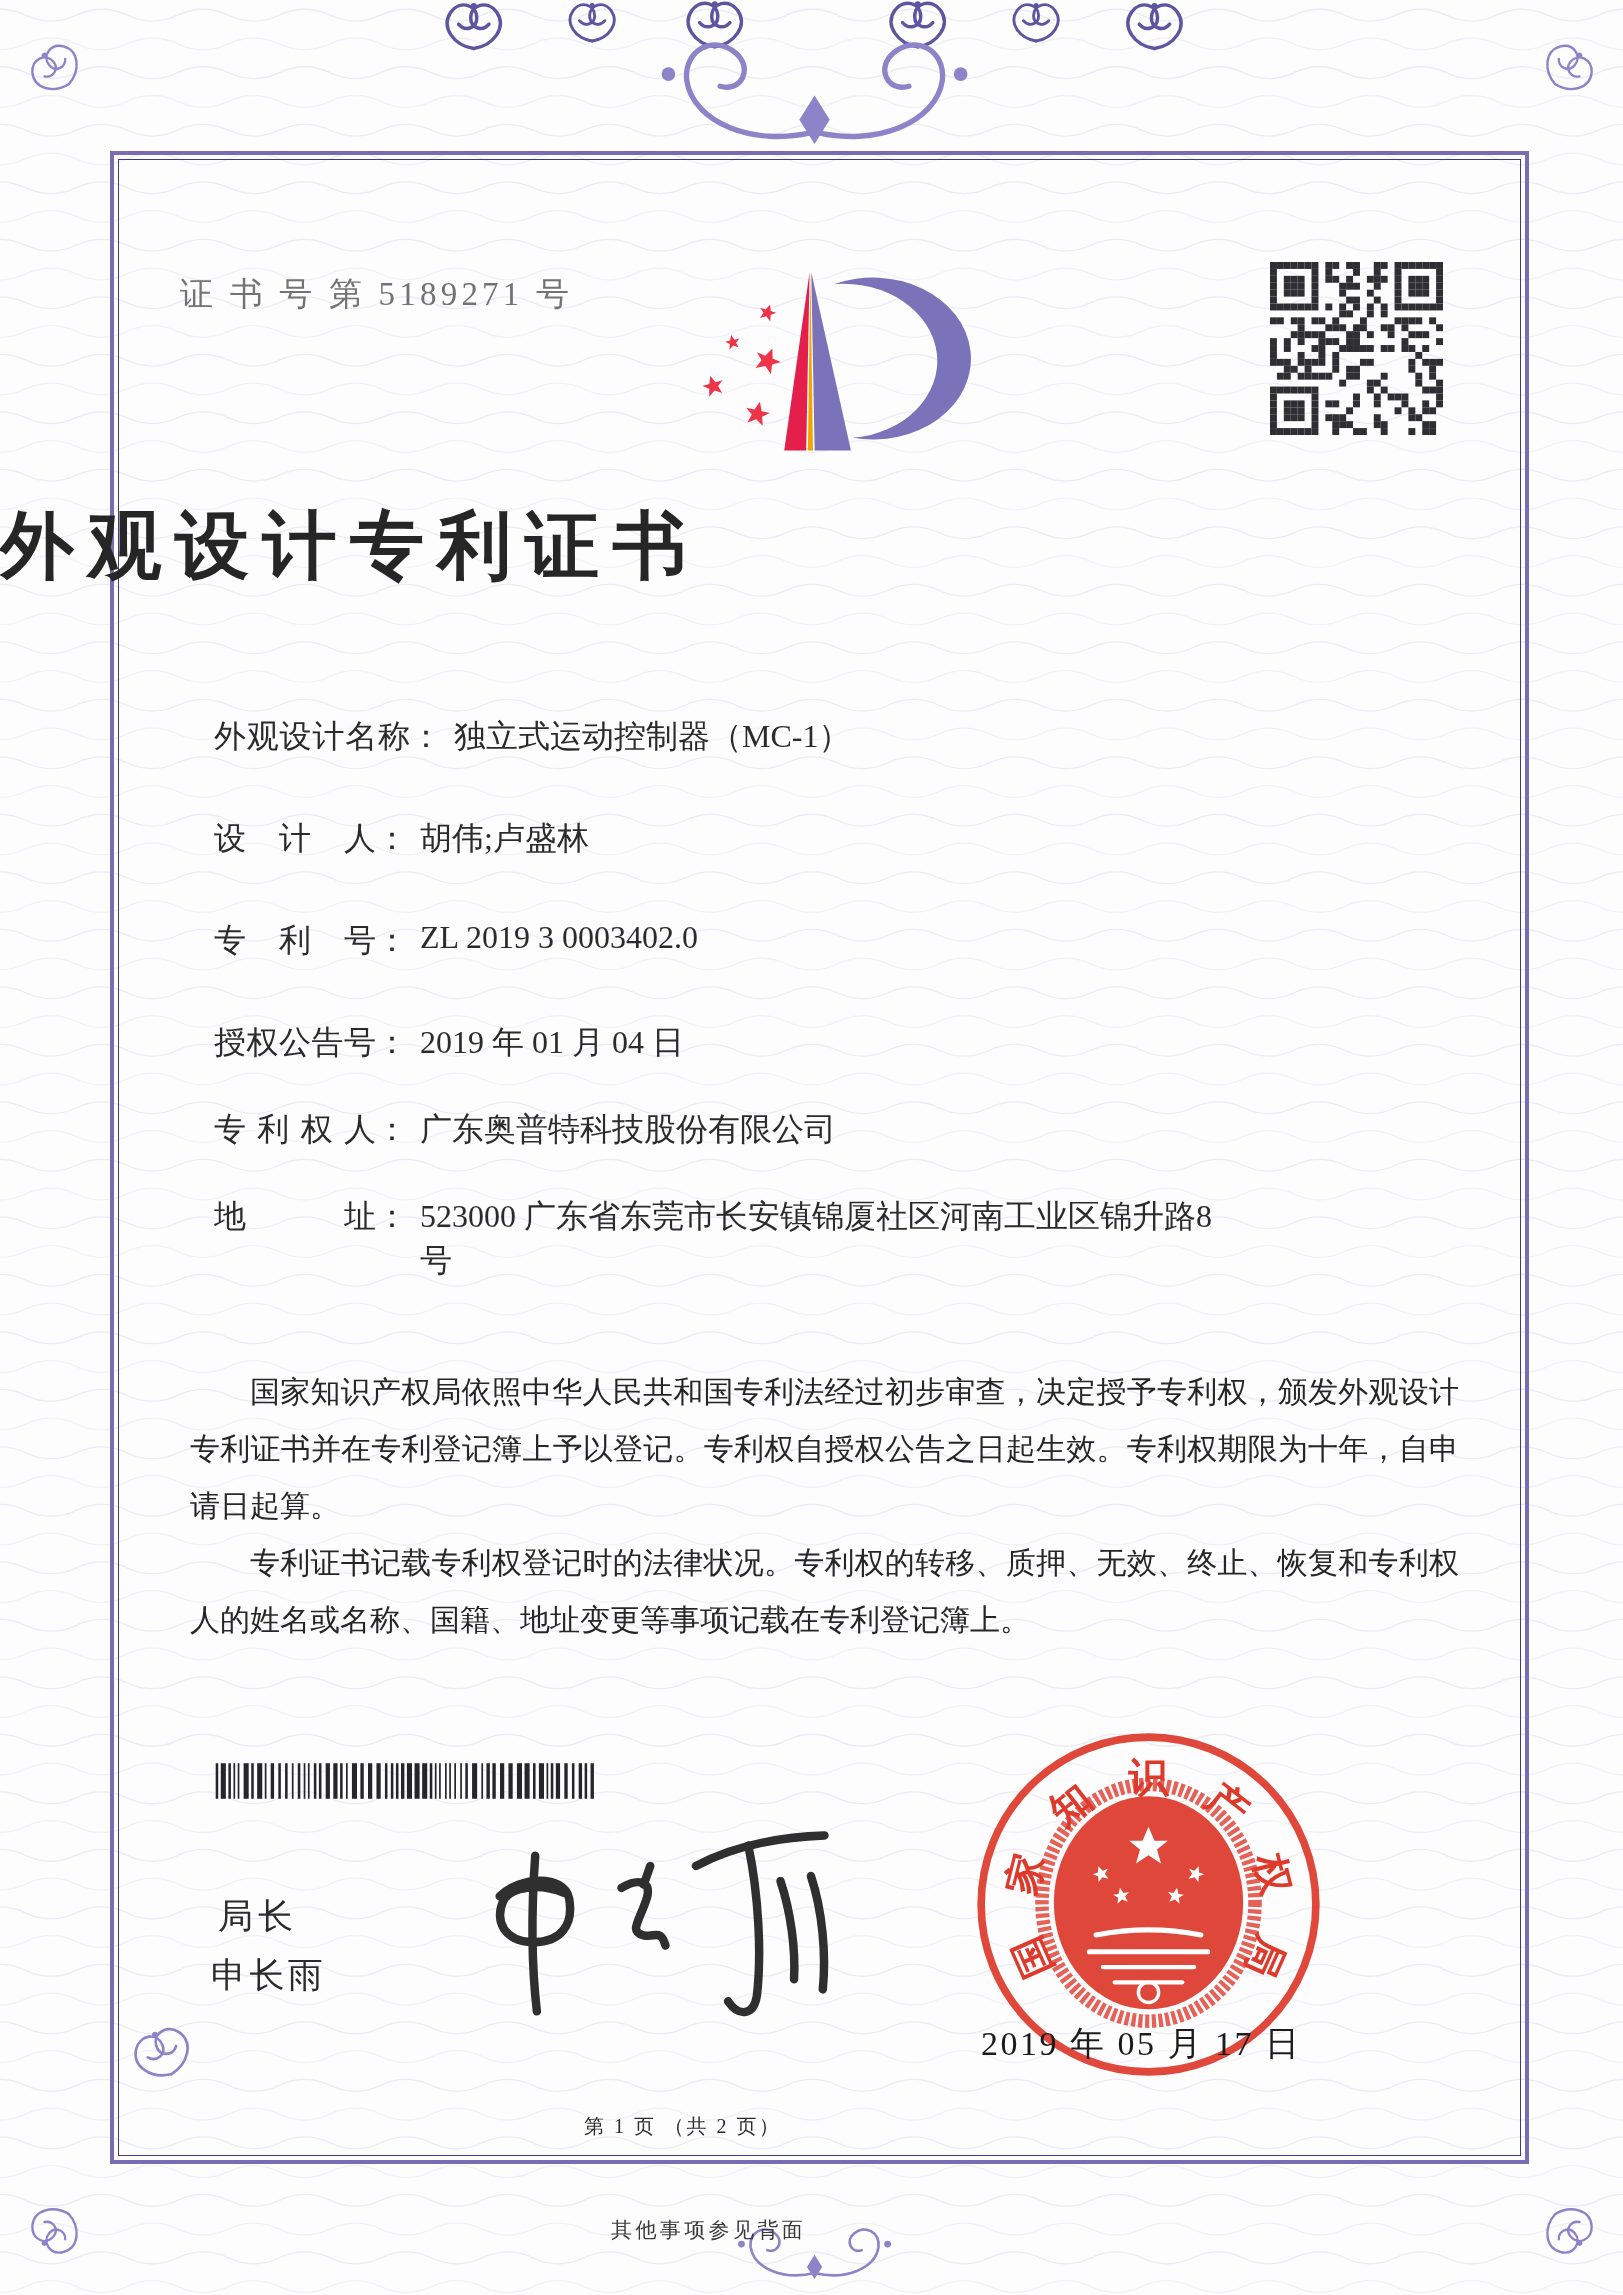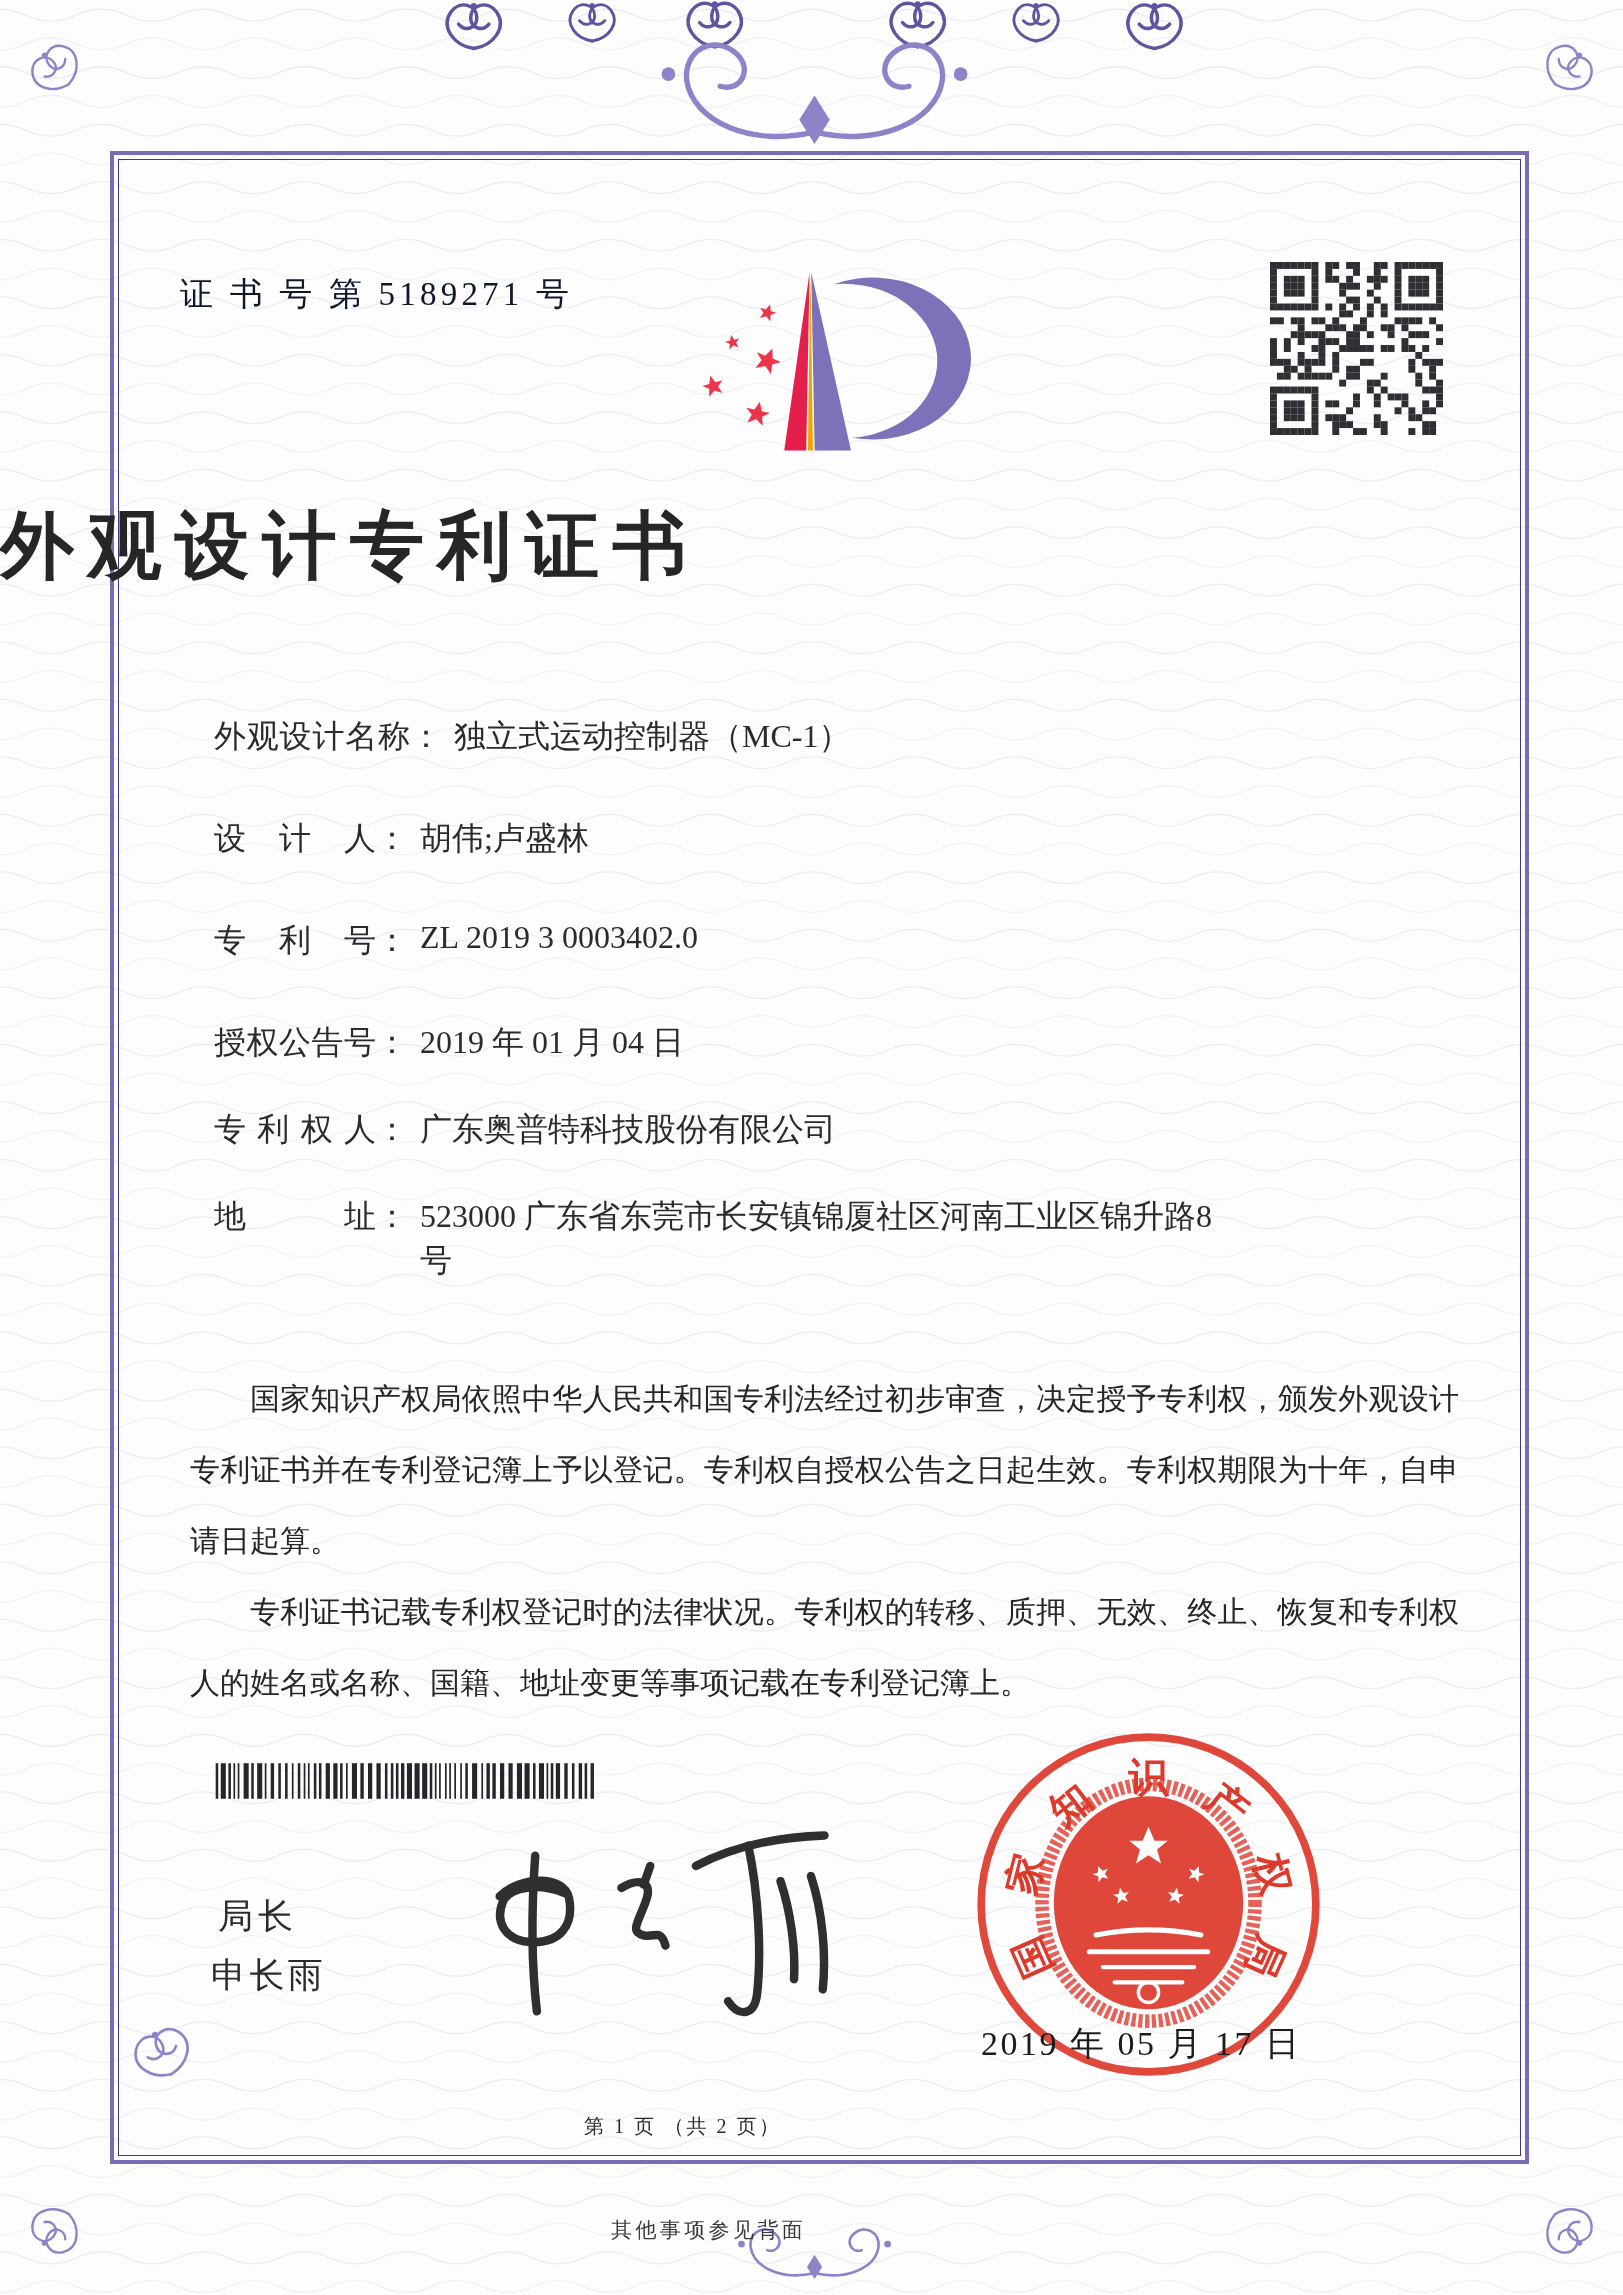--- a/index.html
+++ b/index.html
@@ -11,34 +11,34 @@
   svg.bg-waves{position:absolute;inset:0;z-index:0;}
   svg.ornaments{position:absolute;inset:0;z-index:1;pointer-events:none;}
   .frame{
     position:absolute;left:110px;top:151px;width:1419px;height:2013px;
     border:4.2px solid #7a6bb5;z-index:1;box-sizing:border-box;
   }
   .frame::after{
     content:"";position:absolute;inset:4.2px;border:1.7px solid #3b3b84;
   }
   .abs{position:absolute;z-index:3;}
-  .cert-no{left:180px;top:272px;font-size:33px;letter-spacing:4.2px;color:#0f172a;}
+  .cert-no{left:180px;top:272px;font-size:33px;letter-spacing:4.2px;color:#737373;}
   .logo{left:685px;top:247px;width:288px;height:228px;}
   .qr{left:1270px;top:262px;width:173px;height:173px;}
   .title{
     left:0;right:51px;top:497px;text-align:left;font-size:74px;font-weight:700;
     letter-spacing:13.5px;color:#262626;margin:0;
   }
   .frow{left:214px;font-size:32px;white-space:nowrap;}
   .flabel{display:inline-block;width:162px;text-align:justify;text-align-last:justify;vertical-align:top;}
   .flabel.wide{width:196px;text-align-last:auto;letter-spacing:0.8px;font-family:Liberation Serif, serif;}
   .fcolon{display:inline-block;vertical-align:top;}
   .fvalue{display:inline-block;margin-left:12px;white-space:pre-line;vertical-align:top;max-width:998px;}
   .grant2{position:absolute;left:638px;top:0;white-space:nowrap;}
-  .paras{left:190px;top:1363px;width:1269px;font-size:30px;line-height:71px;text-align:justify;color:#262626;}
+  .paras{left:190px;top:1363px;width:1269px;font-size:30px;line-height:57px;text-align:justify;color:#262626;}
   .paras p{margin:0;text-indent:2em;}
   .barcode{left:214px;top:1763px;width:385px;height:36px;}
   .signer-title{left:218px;top:1893px;font-size:35px;letter-spacing:5px;}
   .signer-name{left:211px;top:1952px;font-size:35px;letter-spacing:3.4px;}
   .signature{left:469px;top:1827px;width:398px;height:203px;}
   .seal{left:971px;top:1727px;width:355px;height:355px;z-index:2;}
   .seal svg{position:absolute;inset:0;}
   .seal-char{
     position:absolute;left:50%;top:50%;width:44px;height:44px;margin:-22px;
     text-align:center;line-height:44px;font-size:40px;font-weight:700;color:#dd3a2c;

